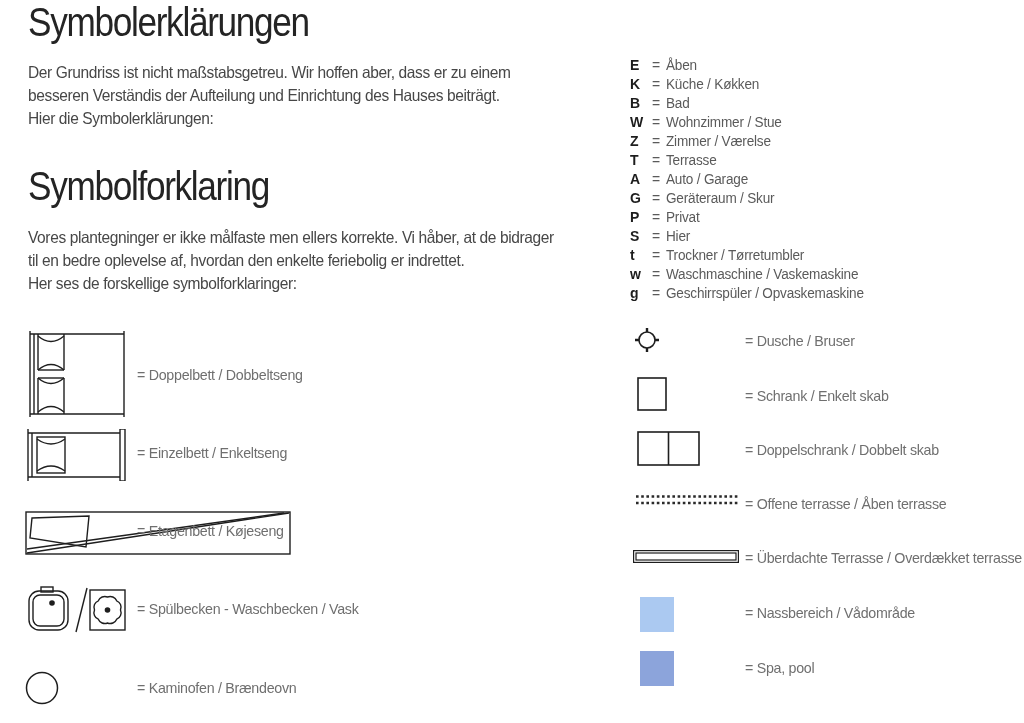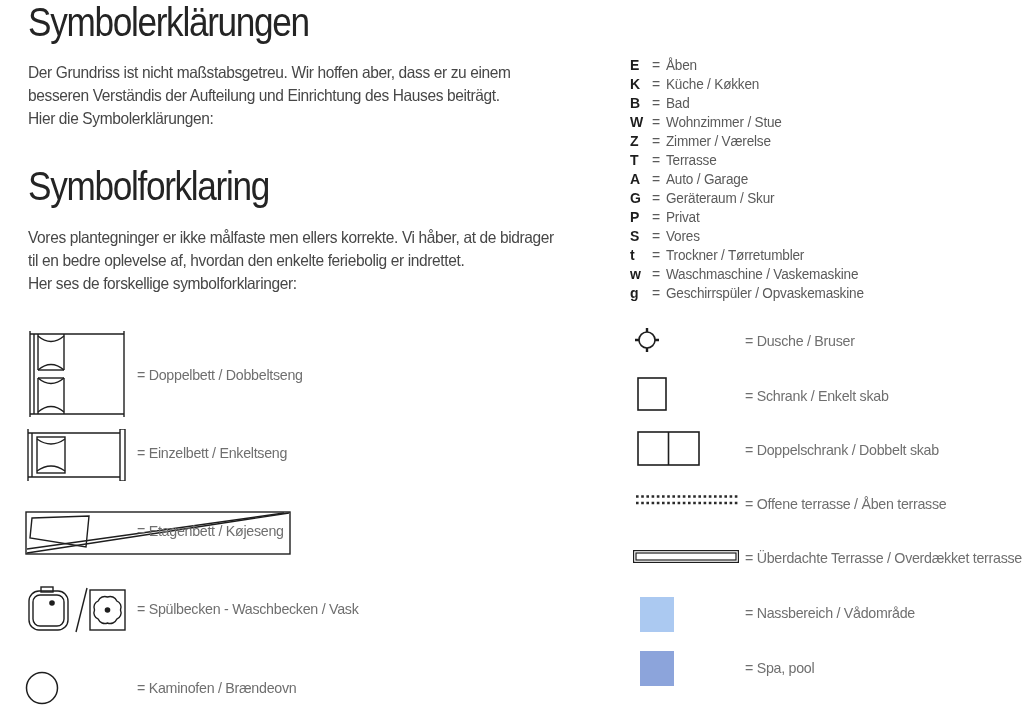--- a/index.html
+++ b/index.html
@@ -97,21 +97,21 @@
         <span class="ab-val">Geräteraum / Skur</span>
       </div>
     <div class="ab-row">
         <span class="ab-key">P</span>
         <span class="ab-eq">=</span>
         <span class="ab-val">Privat</span>
       </div>
     <div class="ab-row">
         <span class="ab-key">S</span>
         <span class="ab-eq">=</span>
-        <span class="ab-val">Vores</span>
+        <span class="ab-val">Hier</span>
       </div>
     <div class="ab-row">
         <span class="ab-key">t</span>
         <span class="ab-eq">=</span>
         <span class="ab-val">Trockner / Tørretumbler</span>
       </div>
     <div class="ab-row">
         <span class="ab-key">w</span>
         <span class="ab-eq">=</span>
         <span class="ab-val">Waschmaschine / Vaskemaskine</span>

